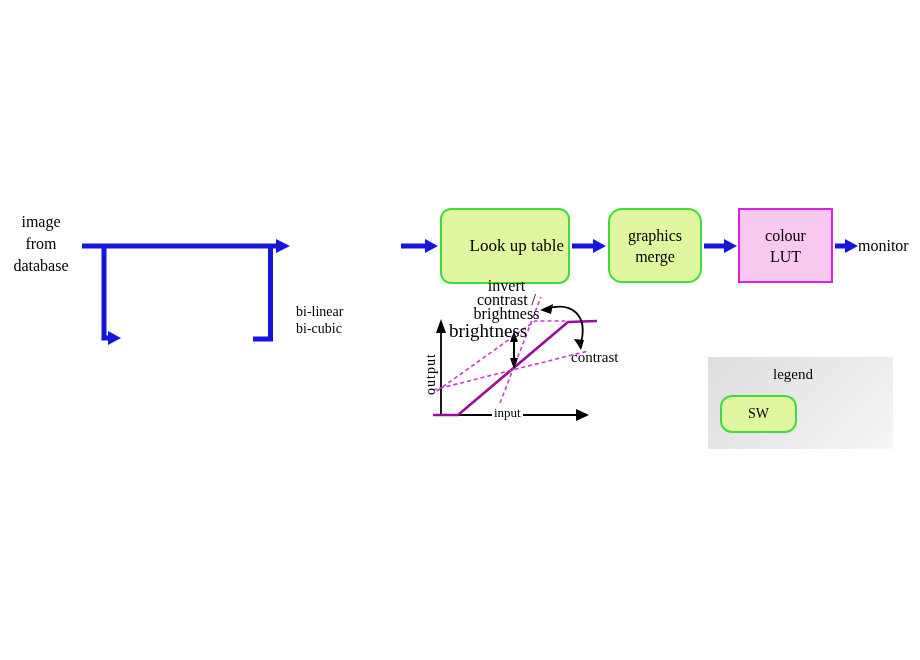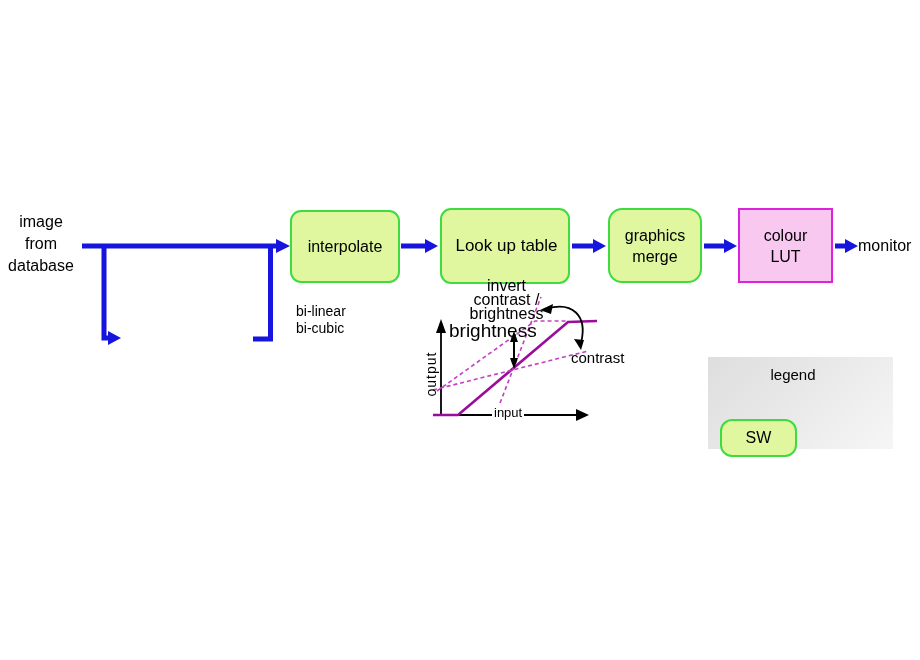--- a/index.html
+++ b/index.html
@@ -1,59 +1,59 @@
 <!DOCTYPE html>
 <html style="--arrow-blue: #1515dd; --sw-fill: #e1f79f; --sw-border: #3fdb3f; --hw-fill: #f8c8f0; --hw-border: #dd22dd; --curve-solid: #990d99; --curve-dashed: #c33fc3; --axis-black: #000000;"><head>
 <meta charset="utf-8">
 <style>
   html,body{margin:0;padding:0;background:#fff;}
   .canvas{
     position:relative;width:920px;height:660px;background:#fff;overflow:hidden;
-    font-family:Liberation Sans, sans-serif;color:#000;
+    font-family:Liberation Serif, serif;color:#000;
   }
   .layer{position:absolute;left:0;top:0;}
   
   .bl{stroke:var(--arrow-blue);stroke-width:5;fill:none;stroke-linejoin:miter;}
   .blhead{fill:var(--arrow-blue);stroke:none;}
   .ax{stroke:var(--axis-black);stroke-width:1.8;fill:none;}
   .axhead{fill:var(--axis-black);stroke:none;}
   .cs{stroke:var(--curve-solid);stroke-width:2.6;fill:none;}
   .cd{stroke:var(--curve-dashed);stroke-width:1.6;fill:none;stroke-dasharray:4 3;}
   .ba{stroke:var(--axis-black);stroke-width:2;fill:none;}
   .ca{stroke:var(--axis-black);stroke-width:1.8;fill:none;}
   
   .box{
     position:absolute;box-sizing:border-box;display:flex;align-items:center;justify-content:center;
     text-align:center;font-size:16px;line-height:21px;white-space:pre-line;
   }
   .green{background:var(--sw-fill);border:2px solid var(--sw-border);border-radius:11px;}
   .pink{background:var(--hw-fill);border:2px solid var(--hw-border);}
   #box-interpolate{left:290px;top:210px;width:110px;height:73px;}
   #box-lut{left:440px;top:208px;width:130px;height:76px;display:block;text-align:left;padding:4px 4px 0 7px;}
-  .lut-title{font-size:17px;line-height:22px;text-align:center;white-space:nowrap;}
+  .lut-title{font-size:17px;line-height:22px;text-align:right;white-space:nowrap;}
   .lut-detail{font-size:16px;line-height:14px;white-space:pre-line;margin-top:1px;text-align:center;}
   #box-spatial{left:122px;top:303px;width:131px;height:73px;}
   #box-graphics{left:608px;top:208px;width:94px;height:75px;border-radius:14px;}
   #box-colourlut{left:738px;top:208px;width:95px;height:75px;}
   
   .lbl{position:absolute;}
   #lbl-source{left:1px;top:211px;width:80px;text-align:center;font-size:16px;line-height:22px;white-space:pre-line;}
   #lbl-monitor{left:858px;top:237px;font-size:16px;}
   #lbl-note{left:296px;top:303px;font-size:14px;line-height:17px;white-space:pre-line;}
   #lbl-brightness{left:449px;top:320px;font-size:19px;}
   #lbl-contrast{left:571px;top:349px;font-size:15px;}
   #lbl-input{left:492px;top:405px;font-size:13px;background:#fff;padding:0 2px;}
   #lbl-output{left:393px;top:366px;width:76px;text-align:center;font-size:14px;letter-spacing:1px;transform:rotate(-90deg);}
   
   #legend-panel{
     position:absolute;left:708px;top:357px;width:185px;height:92px;box-sizing:border-box;
     background:linear-gradient(135deg,#dedede 0%,#e8e8e8 45%,#f6f6f6 100%);
   }
   #legend-title{position:absolute;left:0;right:15px;top:9px;text-align:center;font-size:15px;}
-  .legend-box{position:absolute;box-sizing:border-box;display:flex;align-items:center;justify-content:center;font-size:16px;margin-top:24px;}
+  .legend-box{position:absolute;box-sizing:border-box;display:flex;align-items:center;justify-content:center;font-size:14px;}
   #legend-sw{left:12px;top:38px;width:77px;height:38px;border-radius:12px;}
   #legend-hw{left:104px;top:39px;width:77px;height:37px;}
 </style>
 </head>
 <body>
 
 <div class="canvas">
 
   <svg class="layer" width="920" height="660" viewBox="0 0 920 660">
 
@@ -89,21 +89,20 @@
       <polygon class="axhead" points="540,310 553,304 551,314"></polygon>
       <polygon class="axhead" points="581,350 574,339 584,340"></polygon>
     </g>
   </svg>
 
   <div class="lbl" id="lbl-source">image
 from
 database</div>
 
 
-  <div class="box green" id="box-interpolate">interpolate</div>
 
   <div class="box green" id="box-lut">
     <div class="lut-title">Look up table</div>
     <div class="lut-detail">invert
 contrast / brightness</div>
   </div>
 
   <div class="box green" id="box-graphics">graphics
 merge</div>
 

